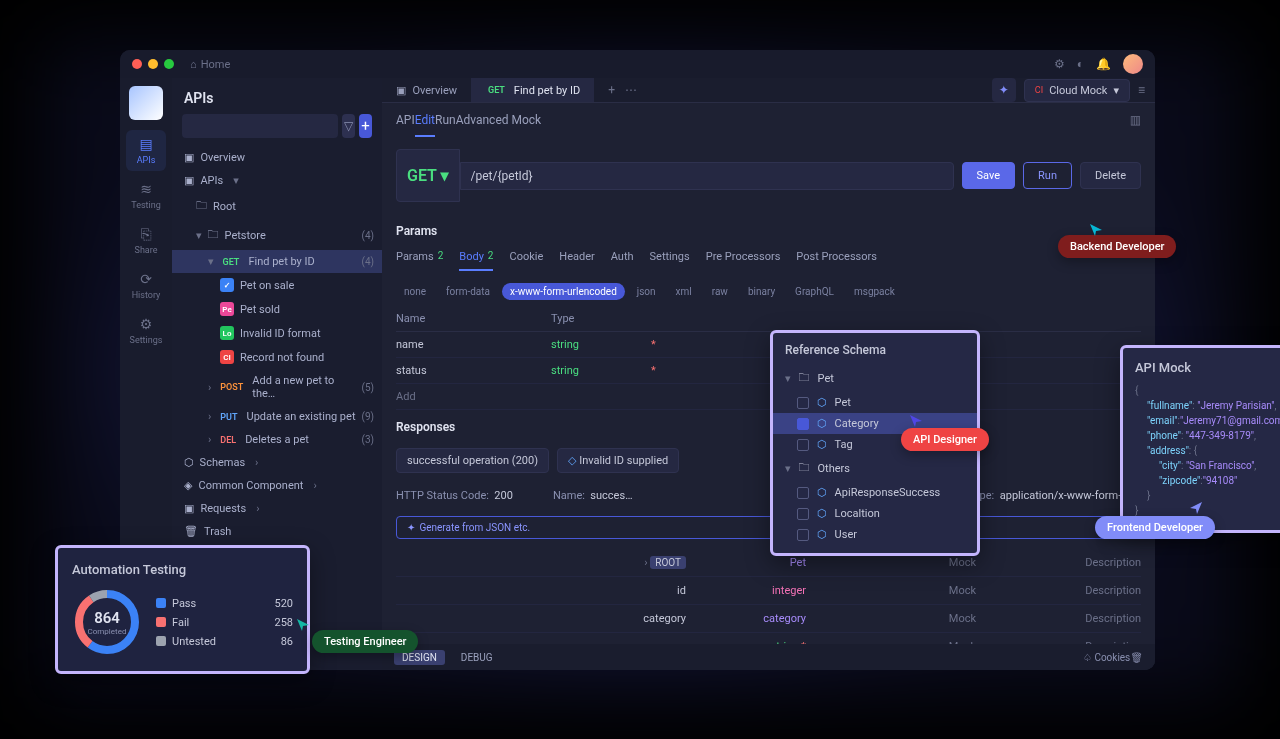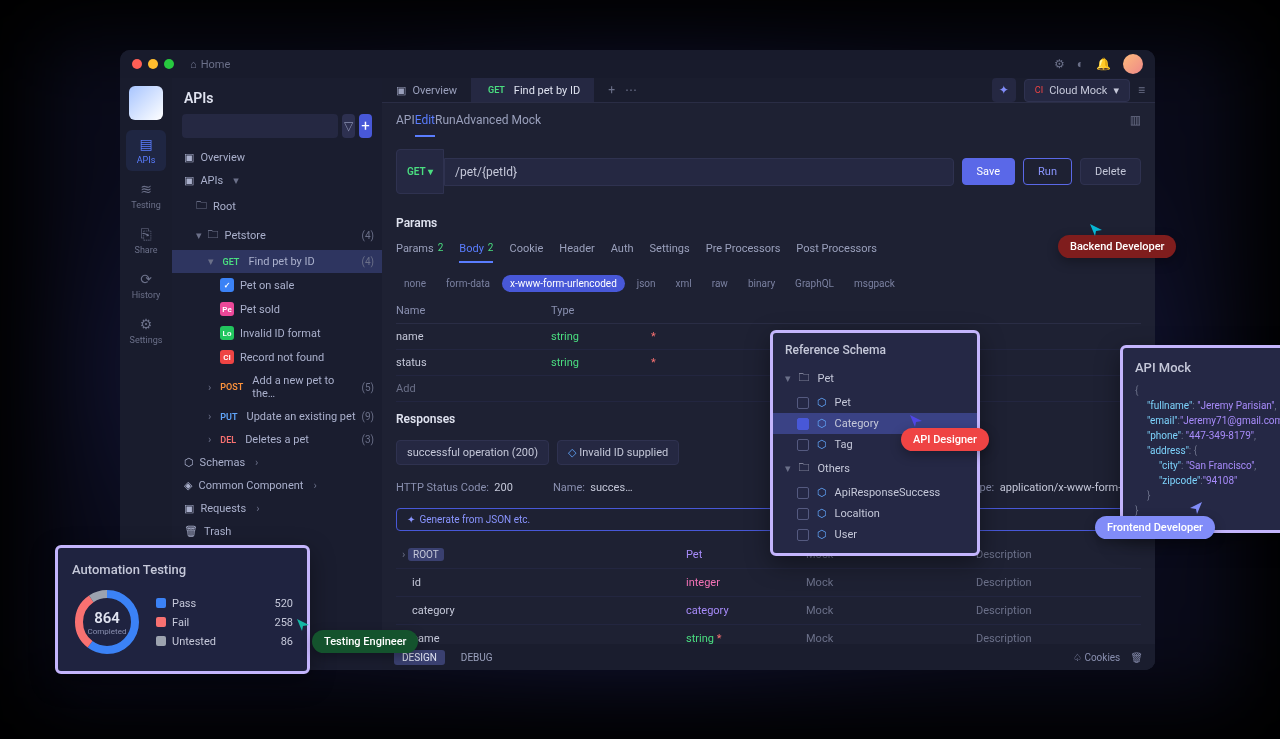--- a/index.html
+++ b/index.html
@@ -45,21 +45,21 @@
 .tab.active { background: #252842; color: #e0e3f0; }
 .tab-actions { display: flex; gap: 10px; padding: 0 10px; color: #6b7089; margin-left: 4px; }
 .tabs-right { margin-left: auto; display: flex; gap: 8px; align-items: center; padding-right: 10px; }
 .cloud-btn { background: #252842; border: 1px solid #2f3250; border-radius: 4px; padding: 4px 10px; color: #c5c8d9; font-size: 11px; display: flex; align-items: center; gap: 6px; cursor: pointer; }
 .ai-btn { width: 24px; height: 24px; background: #252842; border-radius: 4px; display: flex; align-items: center; justify-content: center; color: #818cf8; cursor: pointer; }
 .subtabs { display: flex; padding: 10px 14px 0; font-size: 12px; color: #9aa0bc; }
 .subtab { padding-bottom: 8px; cursor: pointer; }
 .subtab.active { color: #5a7dff; border-bottom: 2px solid #5a7dff; }
 .subtabs-right { margin-left: auto; color: #6b7089; }
 .url-row { display: flex; gap: 8px; padding: 12px 14px; align-items: center; }
-.method-select { background: #252842; border: 1px solid #2f3250; color: #4ade80; padding: 16px 10px; border-radius: 4px 0 0 4px; font-size: 10px; font-weight: 600; cursor: pointer; }
+.method-select { background: #252842; border: 1px solid #2f3250; color: #4ade80; padding: 16px 10px; border-radius: 4px 0 0 4px; font-size: 16px; font-weight: 600; cursor: pointer; }
 .url-input { flex: 1; background: #252842; border: 1px solid #2f3250; color: #c5c8d9; padding: 6px 10px; border-radius: 0 4px 4px 0; font-size: 12px; margin-left: -8px; }
 .btn { padding: 6px 14px; border-radius: 4px; border: 1px solid #2f3250; font-size: 11px; cursor: pointer; background: #252842; color: #c5c8d9; }
 .btn.primary { background: #5a68e8; color: #fff; border-color: #5a68e8; }
 .btn.outline { background: transparent; border-color: #5a68e8; color: #8a95ff; }
 .section-title { font-size: 12px; font-weight: 600; padding: 10px 14px 6px; color: #e0e3f0; }
 .param-tabs { display: flex; gap: 16px; padding: 6px 14px; font-size: 11px; color: #9aa0bc; }
 .param-tab { cursor: pointer; padding-bottom: 6px; display: flex; gap: 4px; }
 .param-tab.active { color: #5a7dff; border-bottom: 2px solid #5a7dff; }
 .count { color: #4ade80; font-size: 10px; }
 .body-types { display: flex; gap: 4px; padding: 6px 14px; font-size: 10px; color: #7a80a0; flex-wrap: wrap; }
@@ -71,28 +71,28 @@
 .param-row { padding: 6px 0; border-bottom: 1px solid #232640; align-items: center; color: #c5c8d9; }
 .param-row.add { color: #6b7089; }
 .col-name { width: 155px; } .col-type { width: 100px; } .col-req { width: 30px; }
 .type-str { color: #4ade80; }
 .req-dot { color: #f87171; }
 .resp-tabs { display: flex; gap: 8px; padding: 8px 14px; }
 .resp-tab { background: #252842; border: 1px solid #2f3250; padding: 5px 10px; border-radius: 4px; font-size: 11px; color: #c5c8d9; cursor: pointer; }
 .resp-meta { display: flex; gap: 40px; padding: 8px 14px; font-size: 11px; color: #8a90b0; }
 .gen-btn { margin: 6px 14px; padding: 5px 10px; background: transparent; border: 1px solid #4858d8; color: #8a95ff; border-radius: 4px; font-size: 10px; cursor: pointer; display: inline-flex; gap: 4px; }
 .schema-table { padding: 4px 14px; font-size: 11px; }
-.schema-row { display: flex; padding: 7px 0; border-bottom: 1px solid #232640; align-items: center; }
+.schema-row { display: flex; padding: 7px 0; border-bottom: 1px solid #232640; align-items: center; text-align: right; }
 .s-name { width: 290px; padding-left: 16px; color: #c5c8d9; } .s-name.root { padding-left: 6px; }
 .s-type { width: 120px; } .s-mock { width: 170px; color: #6b7089; } .s-desc { flex: 1; color: #6b7089; }
 .t-ref { color: #a78bfa; } .t-int { color: #f472b6; } .t-str { color: #4ade80; } .t-arr { color: #60a5fa; }
 .bottom-bar { position: absolute; bottom: 0; left: 262px; right: 0; height: 26px; background: #1a1d2e; display: flex; align-items: center; padding: 0 12px; gap: 8px; font-size: 10px; }
 .bb-tab { padding: 2px 8px; border-radius: 3px; color: #9aa0bc; cursor: pointer; }
 .bb-tab.active { background: #3a4070; color: #e0e3f0; }
-.bb-right { margin-left: auto; display: flex; gap: 10px; color: #8a90b0; }
+.bb-right { margin-left: auto; display: flex; color: #8a90b0; }
 
 .popover { position: absolute; background: #252845; border: 3px solid #c4b5fd; border-radius: 6px; z-index: 5; font-size: 11px; color: #c5c8d9; box-shadow: 0 8px 24px rgba(0,0,0,0.4); }
 .ref-schema { left: 770px; top: 330px; width: 210px; padding: 10px 0 8px; }
 .ref-schema h4 { padding: 0 12px 8px; font-size: 12px; font-weight: 500; }
 .rs-item { display: flex; align-items: center; gap: 8px; padding: 4px 12px 4px 24px; cursor: pointer; }
 .rs-item.sel { background: #3a4285; }
 .rs-check { width: 12px; height: 12px; border: 1px solid #555a80; border-radius: 2px; } .rs-check.on { background: #4858d8; border-color: #4858d8; }
 .rs-ico { color: #60a5fa; }
 .api-mock { left: 1120px; top: 345px; width: 230px; padding: 12px; }
 .api-mock h4 { font-size: 13px; font-weight: 500; margin-bottom: 8px; }

